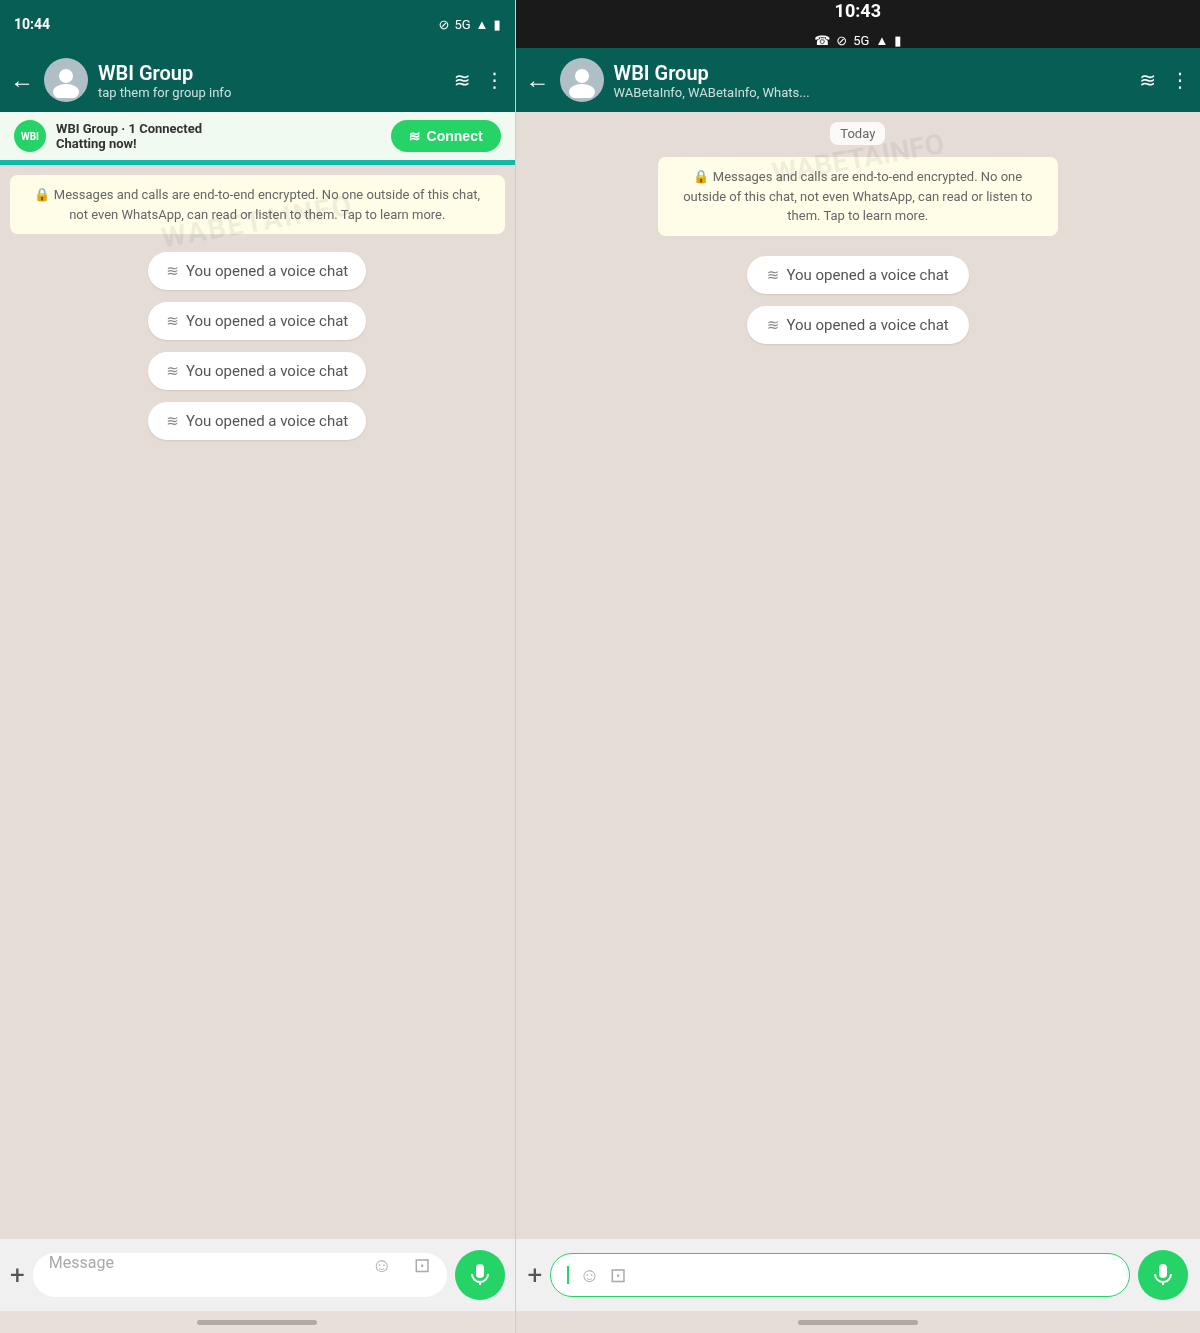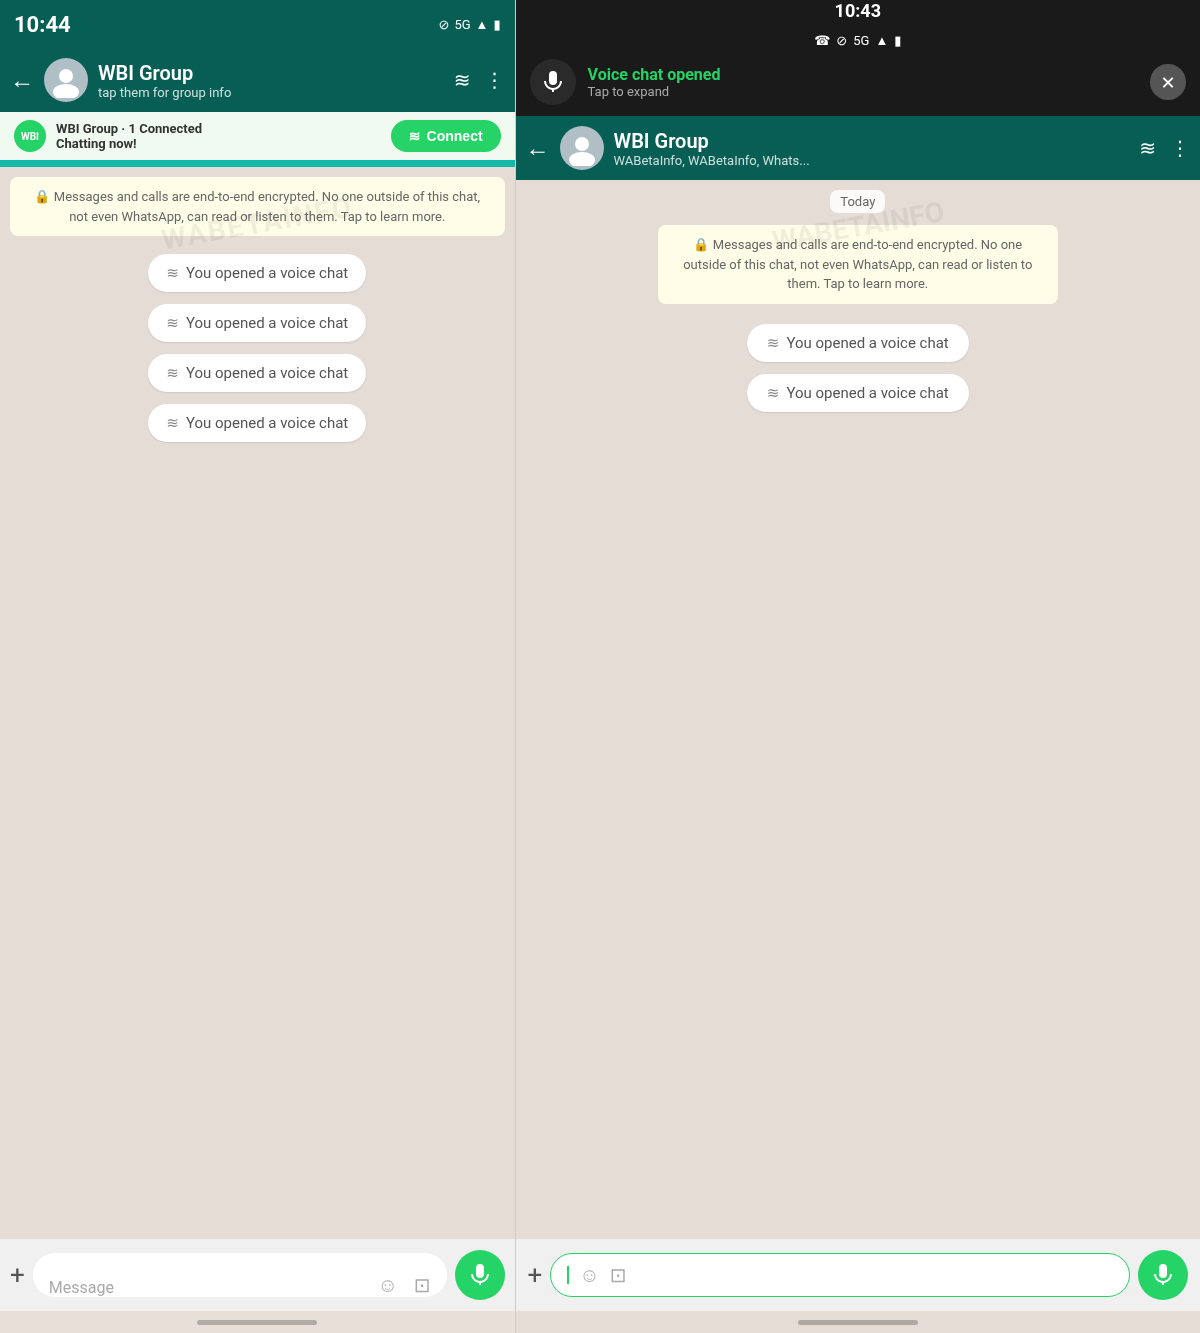--- a/index.html
+++ b/index.html
@@ -27,21 +27,21 @@
     .status-bar {
       background: #075e54;
       height: 48px;
       display: flex;
       align-items: center;
       justify-content: space-between;
       padding: 0 14px;
       color: white;
     }
     .status-time {
-      font-size: 22px;
+      font-size: 14px;
       font-weight: bold;
       color: white;
     }
     .status-icons {
       display: flex;
       align-items: center;
       gap: 5px;
       font-size: 13px;
       color: white;
     }
@@ -92,21 +92,21 @@
     }
     .header-icon {
       font-size: 20px;
       color: white;
       cursor: pointer;
     }
 
     
     .voice-banner {
       background: #f0faf0;
-      border-bottom: 7px solid #14b8a6;
+      border-bottom: 5px solid #14b8a6;
       padding: 8px 14px;
       display: flex;
       align-items: center;
       justify-content: space-between;
     }
     .voice-banner-left {
       display: flex;
       align-items: center;
       gap: 10px;
     }
@@ -208,23 +208,23 @@
       font-size: 26px;
       color: #555;
       cursor: pointer;
     }
     .input-field {
       flex: 1;
       height: 44px;
       background: white;
       border-radius: 22px;
       display: flex;
-      align-items: flex-end;
+      align-items: flex-start;
       padding: 0 16px;
-      gap: 16px;
+      gap: 22px;
     }
     .input-placeholder {
       flex: 1;
       color: #aaa;
       font-size: 16px;
     }
     .input-icon {
       font-size: 20px;
       color: #aaa;
       cursor: pointer;
@@ -569,34 +569,20 @@
     <span class="right-time">10:43</span>
     <div class="right-icons">
       <span>☎</span>
       <span>⊘</span>
       <span>5G</span>
       <span>▲</span>
       <span>▮</span>
     </div>
   </div>
 
-  <div class="voice-notif-banner">
-    <div class="notif-mic-btn">
-      <svg viewBox="0 0 24 24" width="24" height="24" fill="white">
-        <path d="M12 1a4 4 0 0 1 4 4v6a4 4 0 0 1-8 0V5a4 4 0 0 1 4-4zm-7 10a7 7 0 0 0 14 0h2a9 9 0 0 1-8 8.94V22h-2v-2.06A9 9 0 0 1 3 11h2z"></path>
-      </svg>
-    </div>
-    <div class="notif-text">
-      <div class="notif-title">Voice chat opened</div>
-      <div class="notif-sub">Tap to expand</div>
-    </div>
-    <div class="notif-close">
-      <span>✕</span>
-    </div>
-  </div>
 
   <div class="right-chat-header">
     <span class="back-btn">←</span>
     <div class="avatar-circle">
       <svg viewBox="0 0 36 36" width="36" height="36" fill="white">
         <circle cx="18" cy="14" r="7"></circle>
         <ellipse cx="18" cy="30" rx="13" ry="8"></ellipse>
       </svg>
     </div>
     <div class="header-info">

